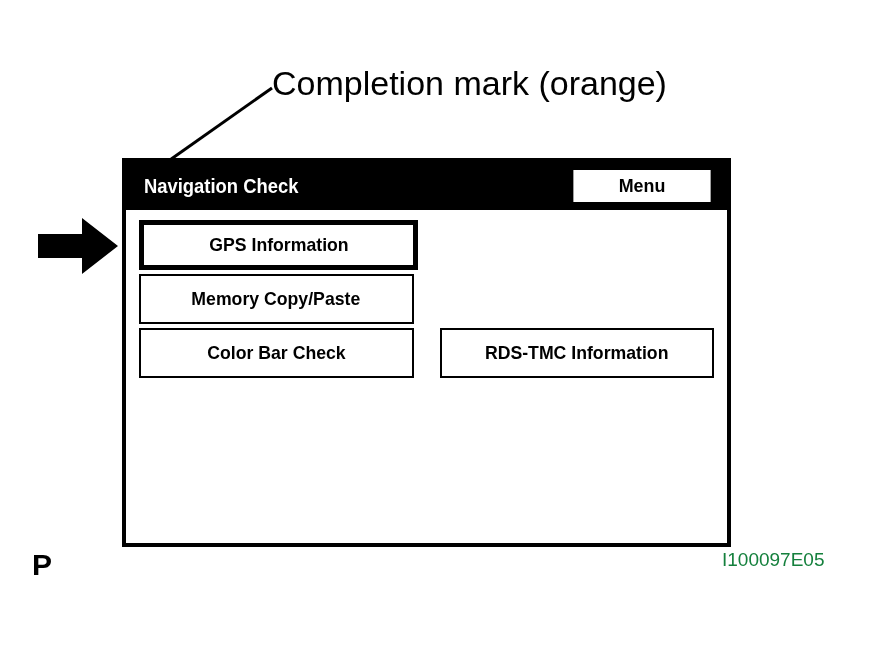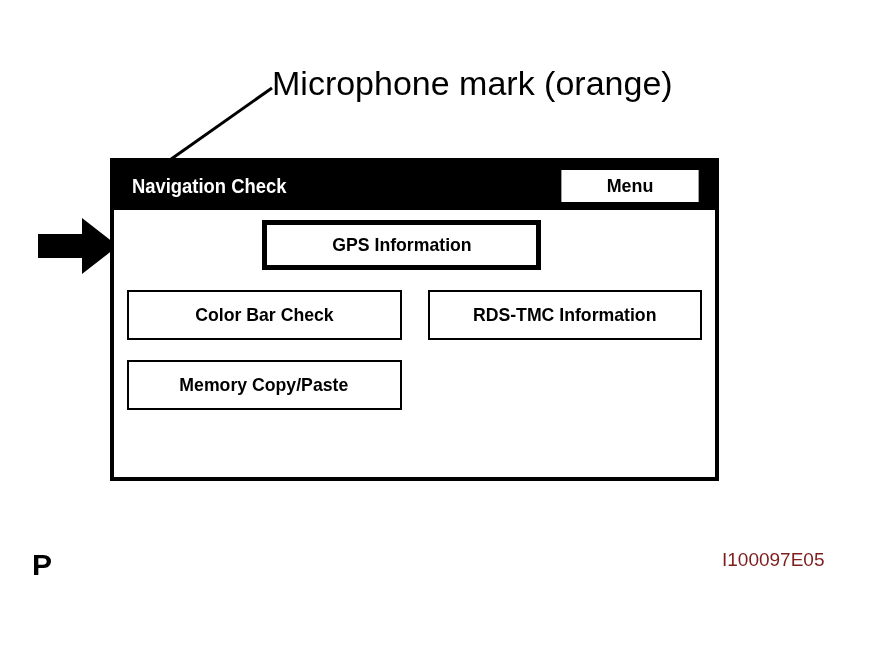--- a/index.html
+++ b/index.html
@@ -44,24 +44,24 @@
     position: absolute;
     left: 38px;
     top: 218px;
     width: 80px;
     height: 56px;
   }
 
   
   .screen-panel {
     position: absolute;
-    left: 110px;
+    left: 122px;
     top: 158px;
     width: 609px;
-    height: 323px;
+    height: 389px;
     box-sizing: border-box;
     border: 4px solid #000000;
     background: #ffffff;
   }
 
   .panel-header {
     position: relative;
     height: 48px;
     background: #000000;
     display: flex;
@@ -97,22 +97,22 @@
 
   
   .button-grid {
     position: relative;
     padding: 10px 13px 0 13px;
     box-sizing: border-box;
   }
 
   .grid-row {
     display: flex;
-    justify-content: center;
-    margin-bottom: 20px;
+    justify-content: space-between;
+    margin-bottom: 4px;
     height: 50px;
   }
 
   .menu-item {
     width: 279px;
     height: 50px;
     box-sizing: border-box;
     border: 2px solid #000000;
     background: #ffffff;
     display: flex;
@@ -152,28 +152,28 @@
     font-weight: bold;
     color: #000000;
   }
 
   .figure-code {
     position: absolute;
     left: 722px;
     top: 549px;
     font-size: 19px;
     font-weight: 400;
-    color: #7f1d1d;
+    color: #15803d;
     white-space: nowrap;
   }
 </style>
 </head>
 <body>
 
-<div class="caption">Microphone mark (orange)</div>
+<div class="caption">Completion mark (orange)</div>
 
 <svg class="leader-line" viewBox="0 0 120 90" width="120" height="90">
   <line x1="112" y1="8" x2="7" y2="82" stroke="#000000" stroke-width="3"></line>
 </svg>
 
 <svg class="pointer-arrow" viewBox="0 0 80 56" width="80" height="56">
   <polygon points="0,16 44,16 44,0 80,28 44,56 44,40 0,40" fill="#000000"></polygon>
 </svg>
 
 <div class="screen-panel">
@@ -188,34 +188,34 @@
     <div class="grid-row">
       <div class="menu-item selected">
         <span>GPS Information</span>
       </div>
       <div class="col-gap"></div>
     </div>
 
 
     <div class="grid-row">
       <div class="menu-item">
+        <span>Memory Copy/Paste</span>
+      </div>
+      <div class="col-gap"></div>
+      <div class="menu-item spacer"></div>
+    </div>
+
+    <div class="grid-row">
+      <div class="menu-item">
         <span>Color Bar Check</span>
       </div>
       <div class="col-gap"></div>
       <div class="menu-item">
         <span>RDS-TMC Information</span>
       </div>
     </div>
 
-    <div class="grid-row">
-      <div class="menu-item">
-        <span>Memory Copy/Paste</span>
-      </div>
-      <div class="col-gap"></div>
-      <div class="menu-item spacer"></div>
-    </div>
-
   </div>
 </div>
 
 <div class="page-marker">P</div>
 
 <div class="figure-code">I100097E05</div>
 
 </body></html>

